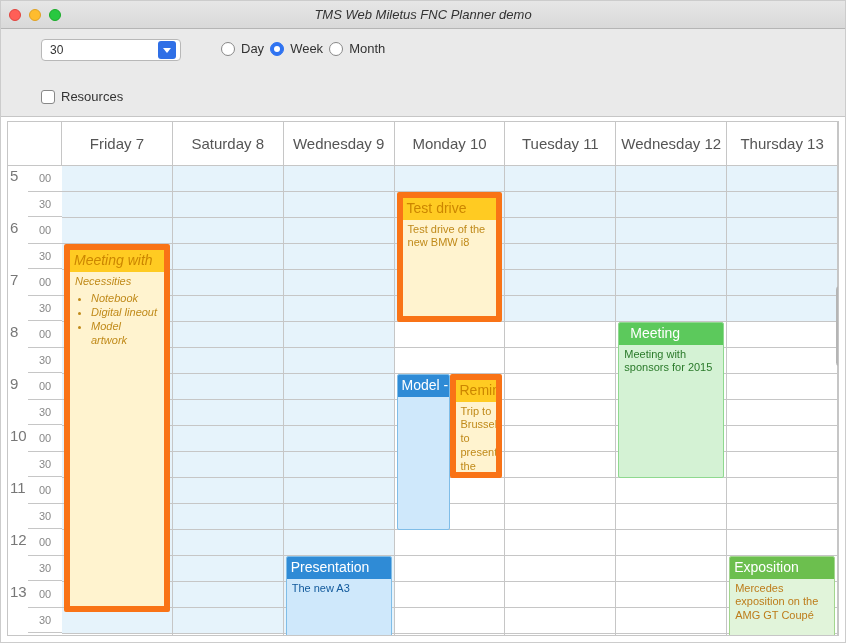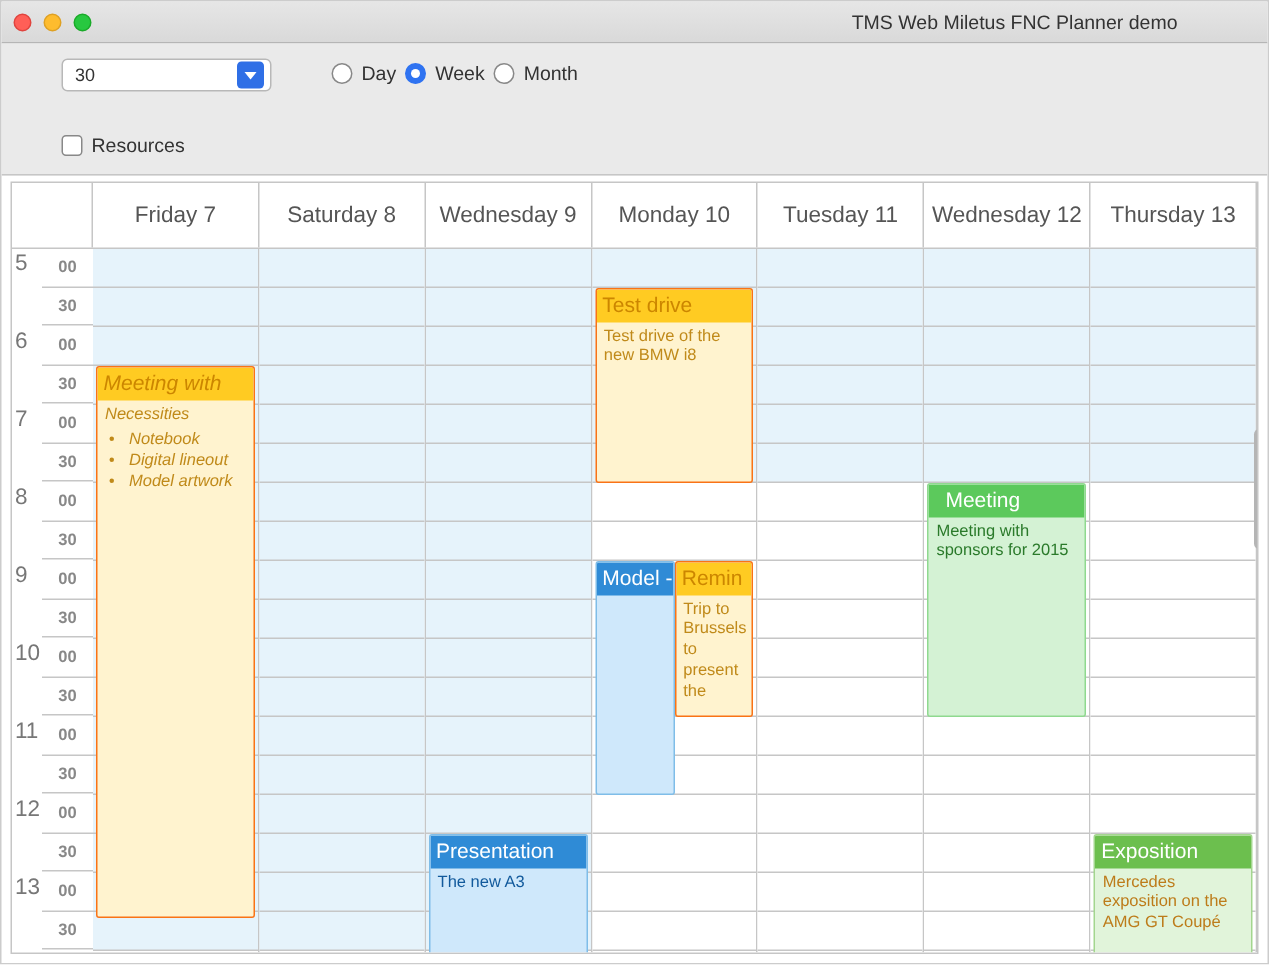--- a/index.html
+++ b/index.html
@@ -4,21 +4,21 @@
 <style>
   * { box-sizing: border-box; margin: 0; padding: 0; }
   body { font-family: -apple-system, "Helvetica Neue", Arial, sans-serif; font-size: 13px; background: #fff; }
   .window { width: 846px; height: 643px; border: 1px solid #ccc; background: #fff; overflow: hidden; position: relative; }
   .titlebar { height: 28px; background: linear-gradient(#e6e6e6,#d9d9d9); border-bottom: 1px solid #b5b5b5; display: flex; align-items: center; padding: 0 8px; }
   .traffic { display: flex; gap: 8px; align-items: center; }
   .tl { width: 12px; height: 12px; border-radius: 50%; }
   .tl.red { background: #ff5f57; border:1px solid #e0443e;}
   .tl.yellow { background: #febc2e; border:1px solid #dfa123;}
   .tl.green { background: #28c840; border:1px solid #1aab29;}
-  .titlebar .title { flex: 1; text-align: right; color: #333; font-size: 13px; }
+  .titlebar .title { flex: 1; text-align: center; color: #333; font-size: 13px; font-style: italic; }
   .toolbar { background: #eaeaea; border-bottom: 1px solid #c6c6c6; padding: 10px 40px 10px 40px; display: flex; align-items: flex-start; gap: 40px; height: 88px; }
   .select-wrap { background: #fff; border: 1px solid #b8b8b8; border-radius: 4px; height: 22px; width: 140px; display: flex; align-items: center; padding: 0 4px 0 8px; font-size: 12px; color: #333; position: relative; }
   .select-wrap .arrow { width: 18px; height: 18px; background: #2f6fe6; border-radius: 3px; display: flex; align-items: center; justify-content: center; margin-left: auto;}
   .select-wrap .arrow::after { content: ""; border-left:4px solid transparent; border-right:4px solid transparent; border-top:5px solid #fff; }
   .radios { display: flex; flex-direction: row; gap: 6px; padding-top: 2px; }
   .radio, .checkbox { display: flex; align-items: center; gap: 6px; font-size: 13px; color: #333; cursor: pointer;}
   .radio .r { width: 14px; height: 14px; border-radius: 50%; border: 1px solid #888; background: #fff; position: relative; }
   .radio.checked .r { background: #2f73f1; border-color: #2f73f1; }
   .radio.checked .r::after { content:""; position:absolute; width:6px; height:6px; background:#fff; border-radius:50%; top:3px; left:3px;}
   .checkbox .c { width: 14px; height: 14px; border: 1px solid #888; border-radius: 3px; background: #fff; }
@@ -26,31 +26,31 @@
   .planner { position: absolute; top: 120px; left: 6px; right: 6px; bottom: 6px; border: 1px solid #c6c6c6; overflow: hidden; }
   .dayheader { height: 44px; display: flex; border-bottom: 1px solid #c6c6c6; }
   .timecol { width: 54px; }
   .dayheader .timecol { border-right: 1px solid #c6c6c6; }
   .daycell { flex: 1; border-right: 1px solid #c6c6c6; display: flex; align-items: center; justify-content: center; color: #555; font-size: 15px; }
   .scroll { position: absolute; top: 44px; left: 0; right: 0; bottom: 0; overflow: hidden; }
   .grid { position: relative; display: flex; height: 100%; }
   .timecol2 { width: 54px; display: flex; flex-direction: column; }
   .hourrow { height: 52px; display:flex; border-bottom:1px solid transparent;}
   .hourrow .hour { width: 20px; color:#777; font-size:15px; padding-top:1px; padding-left:2px;}
-  .hourrow .mins { flex:1; display:flex; flex-direction:column;font-weight:bold;}
+  .hourrow .mins { flex:1; display:flex; flex-direction:column;}
   .hourrow .mins .m { height:26px; border-bottom:1px solid #c6c6c6; font-size:11px; color:#888; display:flex; align-items:center; justify-content:center;}
   .daycol { flex:1; border-right:1px solid #c6c6c6; position:relative;}
   .slot { height:26px; border-bottom:1px solid #c6c6c6; background:#e6f3fb;}
   .slot.off { background:#fff; }
   .events { position:absolute; inset:0; }
   .ev { position:absolute; border-radius:2px; overflow:hidden; font-size:11px; line-height:1.25; }
   .ev .evtitle { font-size:14px; padding:2px 4px; font-weight:400; overflow:hidden; white-space:nowrap;}
   .ev .evbody { padding:3px 5px; }
   .ev.yellow .evtitle { background:#ffcb22; color:#cc8600;}
-  .ev.yellow { background:#fff3cf; color:#c08a1a; border:1px solid #f97316;}
+  .ev.yellow { background:#fff3cf; color:#c08a1a; border:6px solid #f97316;}
   .ev.blue .evtitle { background:#2f8bd6; color:#fff;}
   .ev.blue { background:#cfe8fb; color:#125a9c; border:1px solid #7fbde8;}
   .ev.green .evtitle { background:#5cc95c; color:#fff;padding-left:11px;}
   .ev.green { background:#d4f2d4; color:#2a7a2a; border:1px solid #8fd98f;}
   .ev.green2 .evtitle { background:#6cbf4e; color:#fff;}
   .ev.green2 { background:#e1f4da; color:#bd7c1a; border:1px solid #a3d68e;}
   .ev ul { padding-left: 16px; margin-top:4px;}
   .ev .link { color:#1a66cc; }
   .scrollbar { position:absolute; top:44px; right:-6px; width:10px; bottom:0;}
   .thumb { position:absolute; top:120px; width:7px; height:80px; background:#b5b5b5; border-radius:4px; right:1px;}

